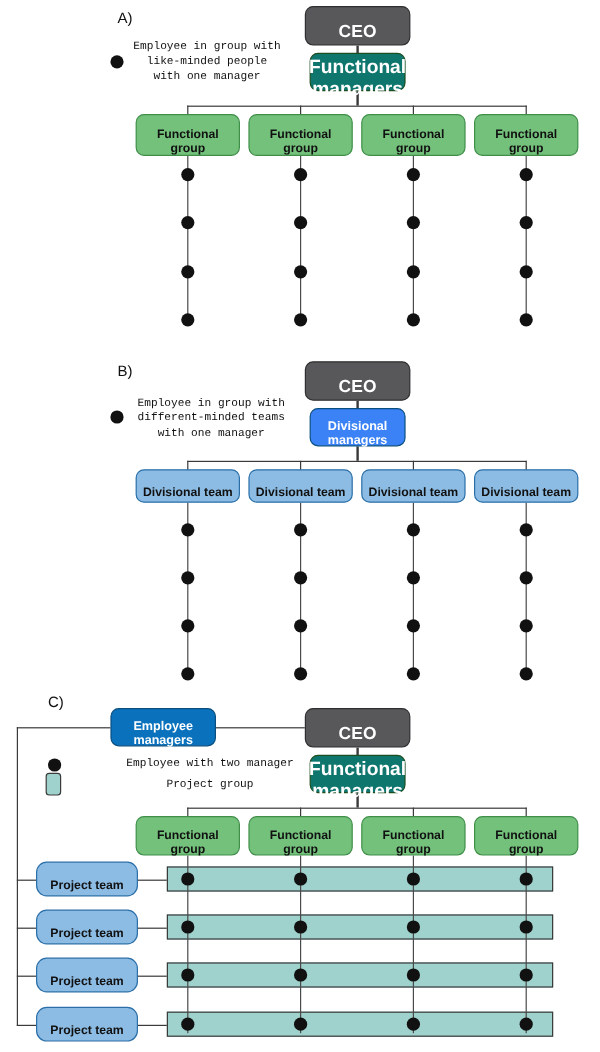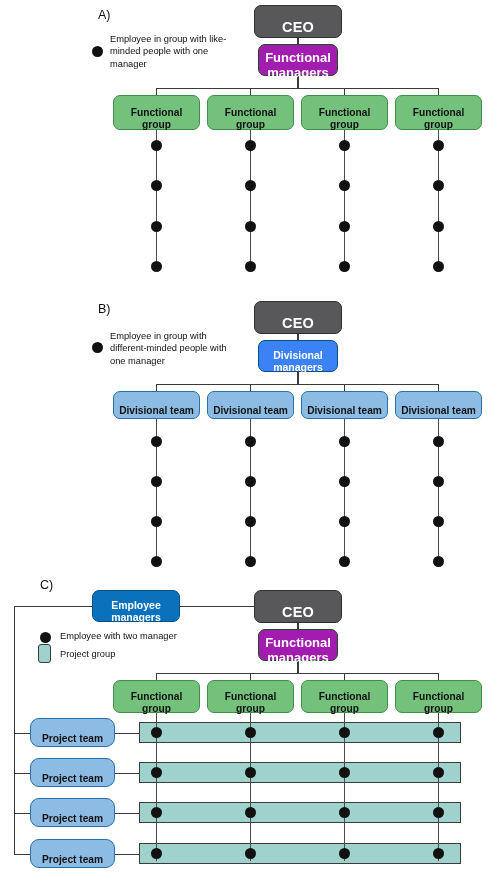--- a/index.html
+++ b/index.html
@@ -35,24 +35,24 @@
   .node span { display: block; padding: 0 2px; margin-top: 12px; }
 
   .node-ceo {
     background: #58585B;
     border: 1.4px solid #2f2f31;
     color: #ffffff;
     font-size: 14.5px;
     letter-spacing: .2px;
   }
   .node-funcmgr {
-    background: #a21caf;
+    background: #0f766e;
     border: 1.4px solid #1c4e20;
     color: #ffffff;
-    font-size: 13px;
+    font-size: 16px;
   }
   .node-divmgr {
     background: #3b82f6;
     border: 1.4px solid #0a4f80;
     color: #ffffff;
     font-size: 10.5px;
   }
   .node-projmgr {
     background: #0A72BC;
     border: 1.4px solid #0a4f80;
@@ -118,21 +118,22 @@
     color: #111111;
     font-family: "Liberation Sans", sans-serif;
   }
 
   
   .legend-text {
     position: absolute;
     font-size: 9.3px;
     color: #111111;
     line-height: 1.32;
-    font-family: Liberation Sans, sans-serif;
+    font-family: Liberation Mono, monospace;
+    text-align: center;
   }
   .legend-dot {
     position: absolute;
     width: 11px;
     height: 11px;
     background: #111111;
     border-radius: 50%;
   }
   .legend-swatch {
     position: absolute;
@@ -205,21 +206,21 @@
   <div class="dot" style="left:339px; top:261px;"></div>
 
   <div class="dot" style="left:433px; top:140px;"></div>
   <div class="dot" style="left:433px; top:180px;"></div>
   <div class="dot" style="left:433px; top:221px;"></div>
   <div class="dot" style="left:433px; top:261px;"></div>
 
   <div class="panel-letter" style="left:98px; top:302px;">B)</div>
 
   <div class="legend-dot" style="left:92px; top:342px;"></div>
-  <div class="legend-text" style="left:110px; top:330px; width:132px;">Employee in group with different-minded people with one manager</div>
+  <div class="legend-text" style="left:110px; top:330px; width:132px;">Employee in group with different-minded teams with one manager</div>
 
   <div class="node node-ceo" style="left:254px; top:301px; width:88px; height:33px;">
     <span>CEO</span>
   </div>
 
   <div class="ln ln-v" style="left:297.3px; top:334px; height:9px;"></div>
 
   <div class="node node-divmgr" style="left:258px; top:340px; width:80px; height:32px;">
     <span>Divisional managers</span>
   </div>

